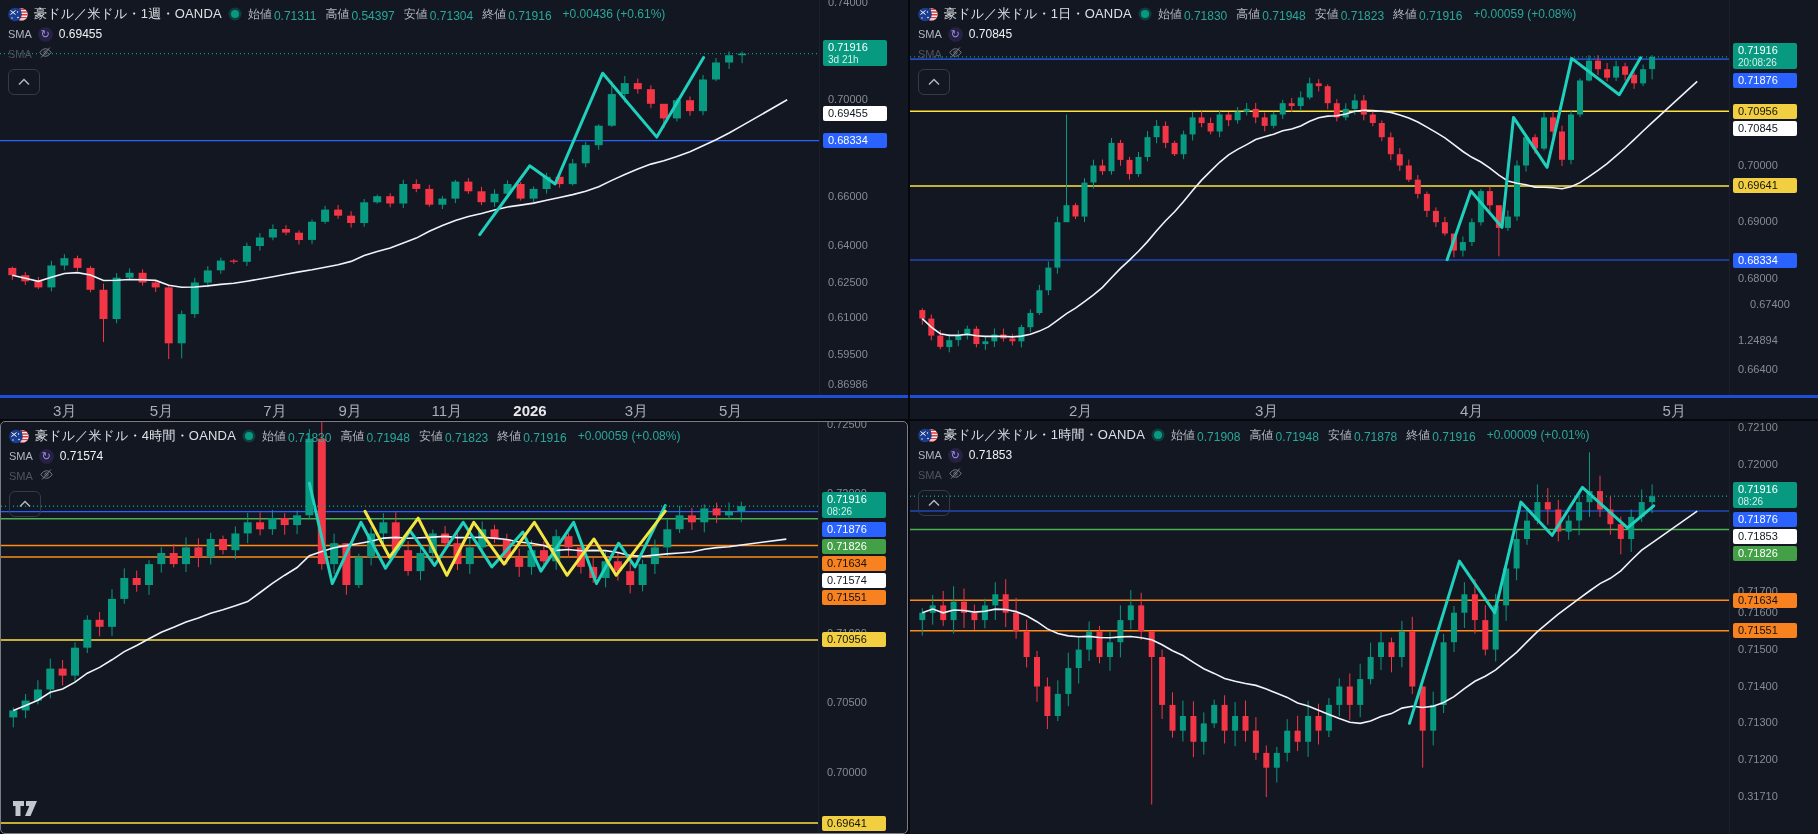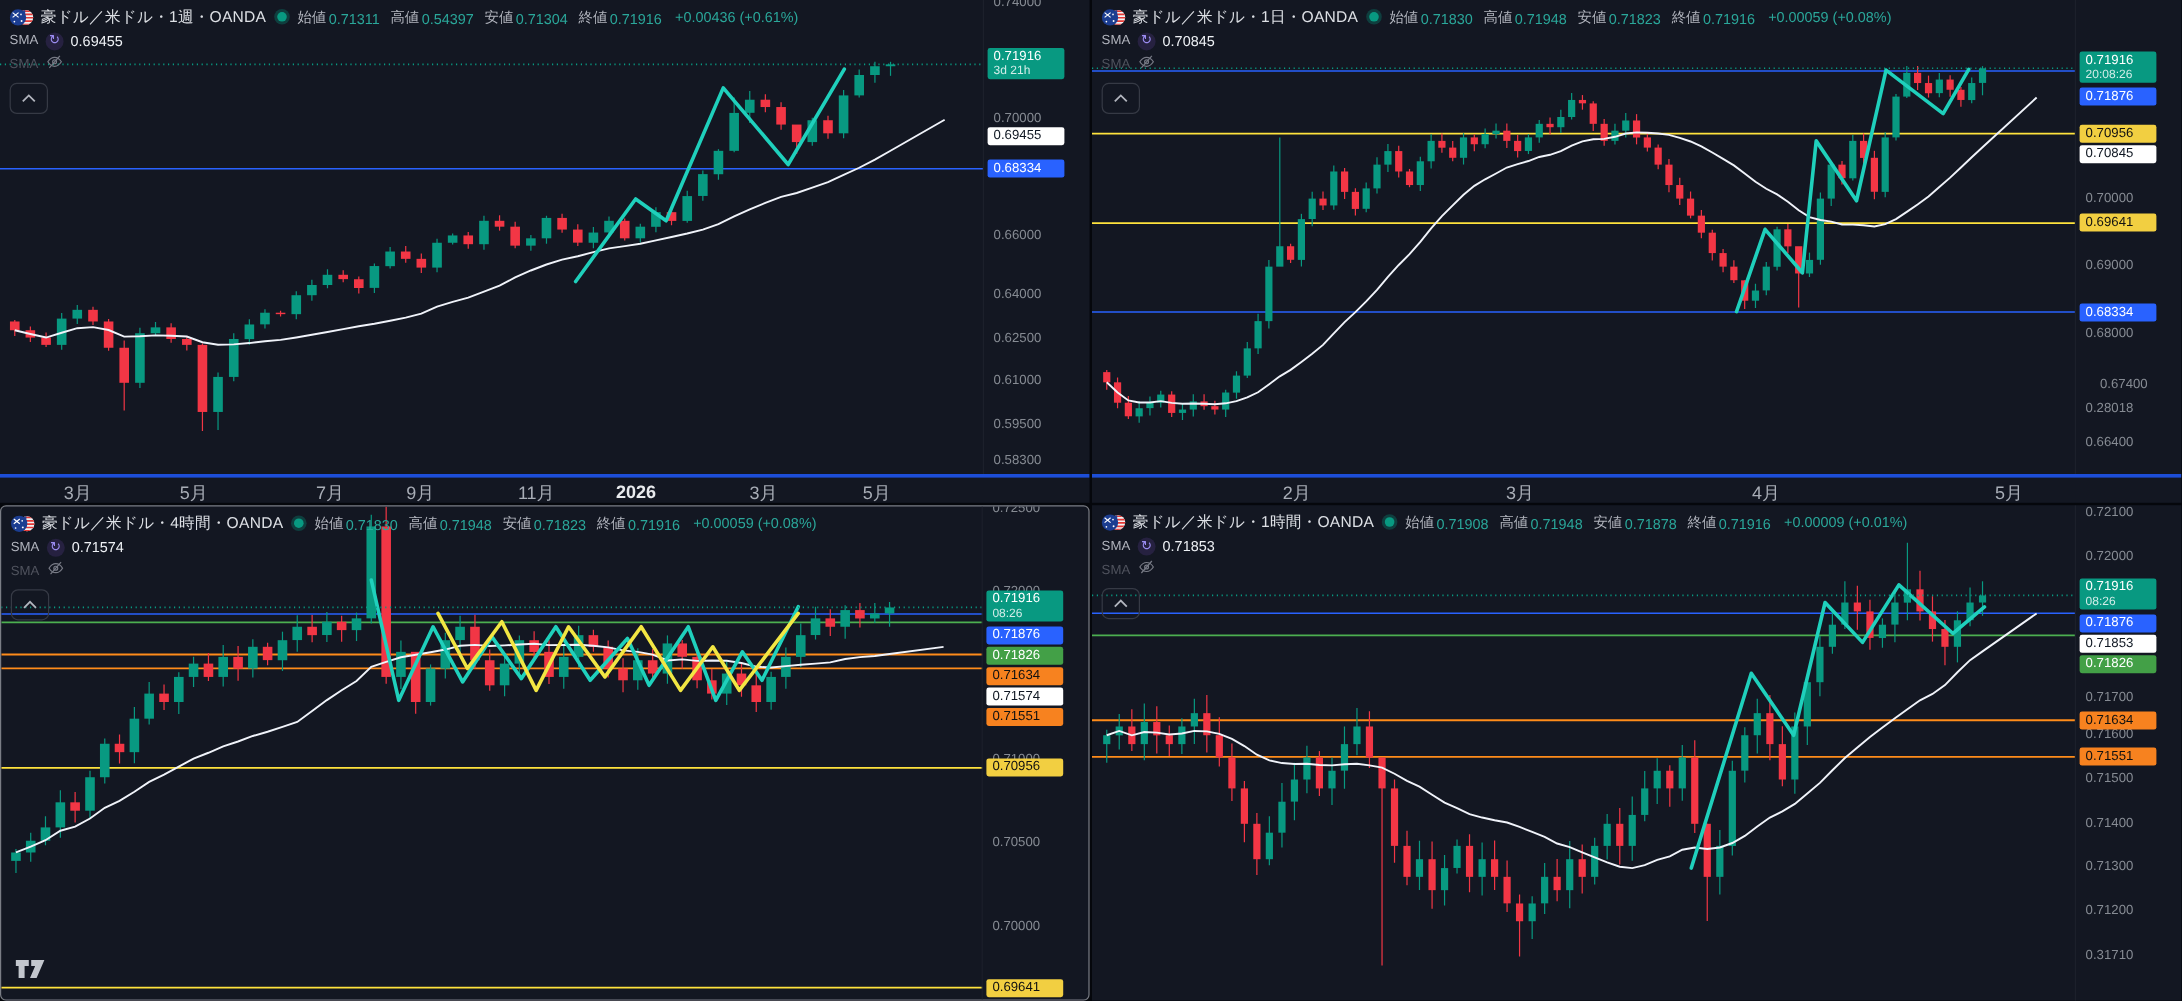--- a/index.html
+++ b/index.html
@@ -225,21 +225,21 @@
         </div>
       </div>
       <div class="price-axis">
           <div class="tick" style="top: -4.08247px;">0.74000</div>
           <div class="tick" style="top: 93.1686px;">0.70000</div>
           <div class="tick" style="top: 190.42px;">0.66000</div>
           <div class="tick" style="top: 239.045px;">0.64000</div>
           <div class="tick" style="top: 275.514px;">0.62500</div>
           <div class="tick" style="top: 311px;">0.61000</div>
           <div class="tick" style="top: 348.453px;">0.59500</div>
-          <div class="tick" style="top: 377.628px;">0.58300</div>
+          <div class="tick" style="top: 377.628px;">0.86986</div>
           <div class="badge" style="top: 39.5853px; background: rgb(8, 153, 129); color: rgb(255, 255, 255);">
             <div>0.71916</div>
             <div class="sub">3d 21h</div>
           </div>
           <div class="badge" style="top: 105.919px; background: rgb(255, 255, 255); color: rgb(15, 23, 34);">
             <div>0.69455</div>
           </div>
           <div class="badge" style="top: 133.174px; background: rgb(41, 98, 255); color: rgb(255, 255, 255);">
             <div>0.68334</div>
           </div>
@@ -494,22 +494,22 @@
                 <polyline points="1,6.5 6,1.5 11,6.5" fill="none" stroke="#b2b5be" stroke-width="1.5"></polyline>
               </svg>
             </button>
         </div>
       </div>
       <div class="price-axis">
           <div class="tick" style="top: 45.1595px;">0.72000</div>
           <div class="tick" style="top: 158.55px;">0.70000</div>
           <div class="tick" style="top: 215.245px;">0.69000</div>
           <div class="tick" style="top: 271.94px;">0.68000</div>
-          <div class="tick" style="top: 314px; padding-left: 12px;">0.67400</div>
-          <div class="tick" style="top: 334.305px;">0.28018</div>
+          <div class="tick" style="top: 298px; padding-left: 12px;">0.67400</div>
+          <div class="tick" style="top: 334.305px;">1.24894</div>
           <div class="tick" style="top: 362.652px;">0.66400</div>
           <div class="badge" style="top: 42.9219px; background: rgb(8, 153, 129); color: rgb(255, 255, 255);">
             <div>0.71916</div>
             <div class="sub">20:08:26</div>
           </div>
           <div class="badge" style="top: 72.9219px; background: rgb(41, 98, 255); color: rgb(255, 255, 255);">
             <div>0.71876</div>
           </div>
           <div class="badge" style="top: 103.849px; background: rgb(242, 207, 65); color: rgb(17, 17, 17);">
             <div>0.70956</div>
@@ -985,21 +985,21 @@
           <button class="collapse">
               <svg width="12" height="8" viewBox="0 0 12 8">
                 <polyline points="1,6.5 6,1.5 11,6.5" fill="none" stroke="#b2b5be" stroke-width="1.5"></polyline>
               </svg>
             </button>
         </div>
       </div>
       <div class="price-axis">
           <div class="tick" style="top: 0.375px;">0.72100</div>
           <div class="tick" style="top: 37.25px;">0.72000</div>
-          <div class="tick" style="top: 154px;">0.71700</div>
+          <div class="tick" style="top: 164px;">0.71700</div>
           <div class="tick" style="top: 184.75px;">0.71600</div>
           <div class="tick" style="top: 221.625px;">0.71500</div>
           <div class="tick" style="top: 258.5px;">0.71400</div>
           <div class="tick" style="top: 295.375px;">0.71300</div>
           <div class="tick" style="top: 332.25px;">0.71200</div>
           <div class="tick" style="top: 369.125px;">0.31710</div>
           <div class="badge" style="top: 61.225px; background: rgb(8, 153, 129); color: rgb(255, 255, 255);">
             <div>0.71916</div>
             <div class="sub">08:26</div>
           </div>

